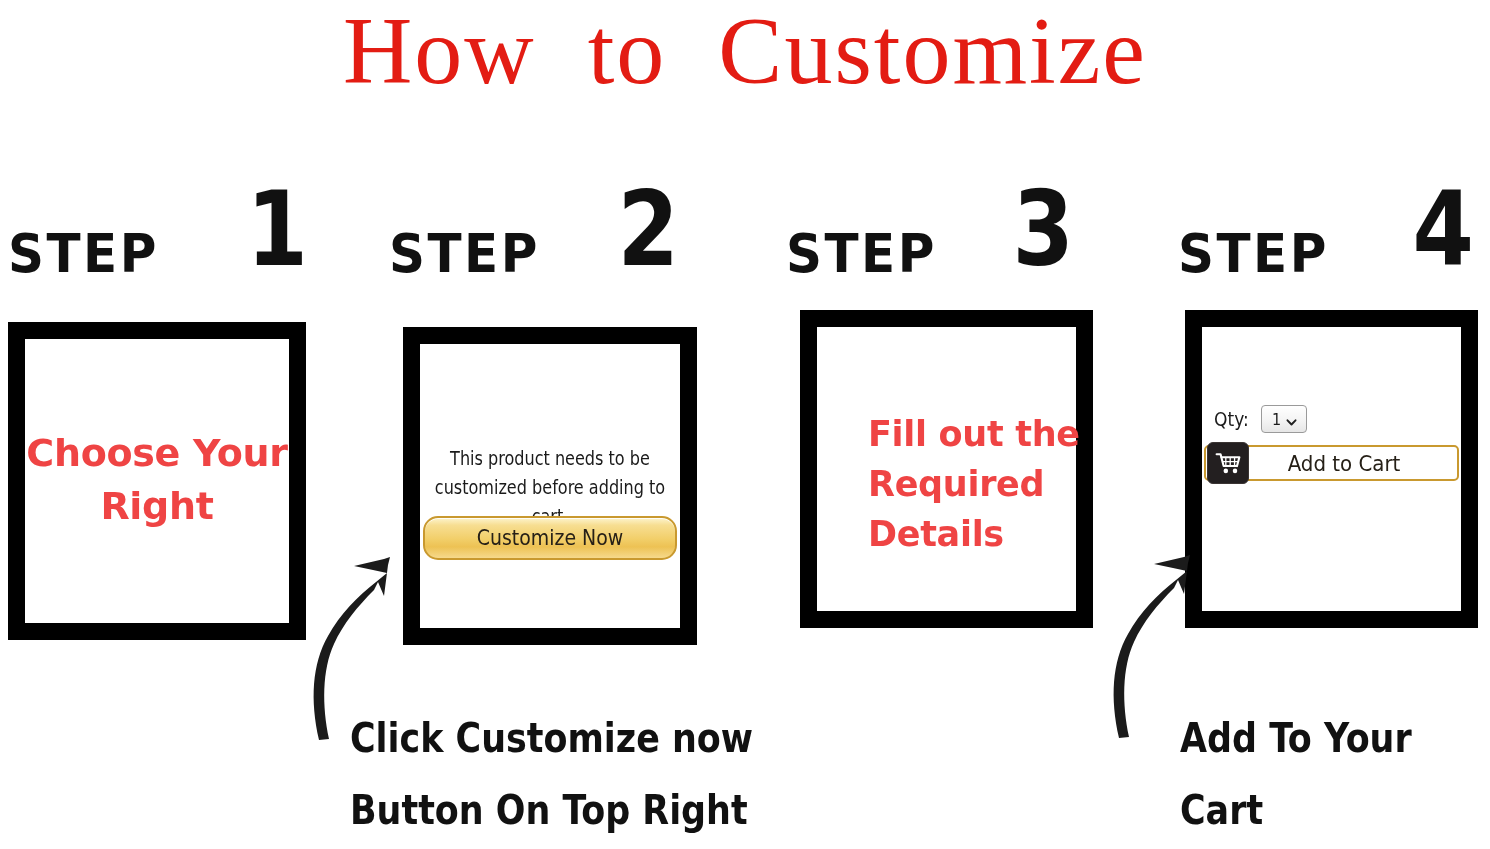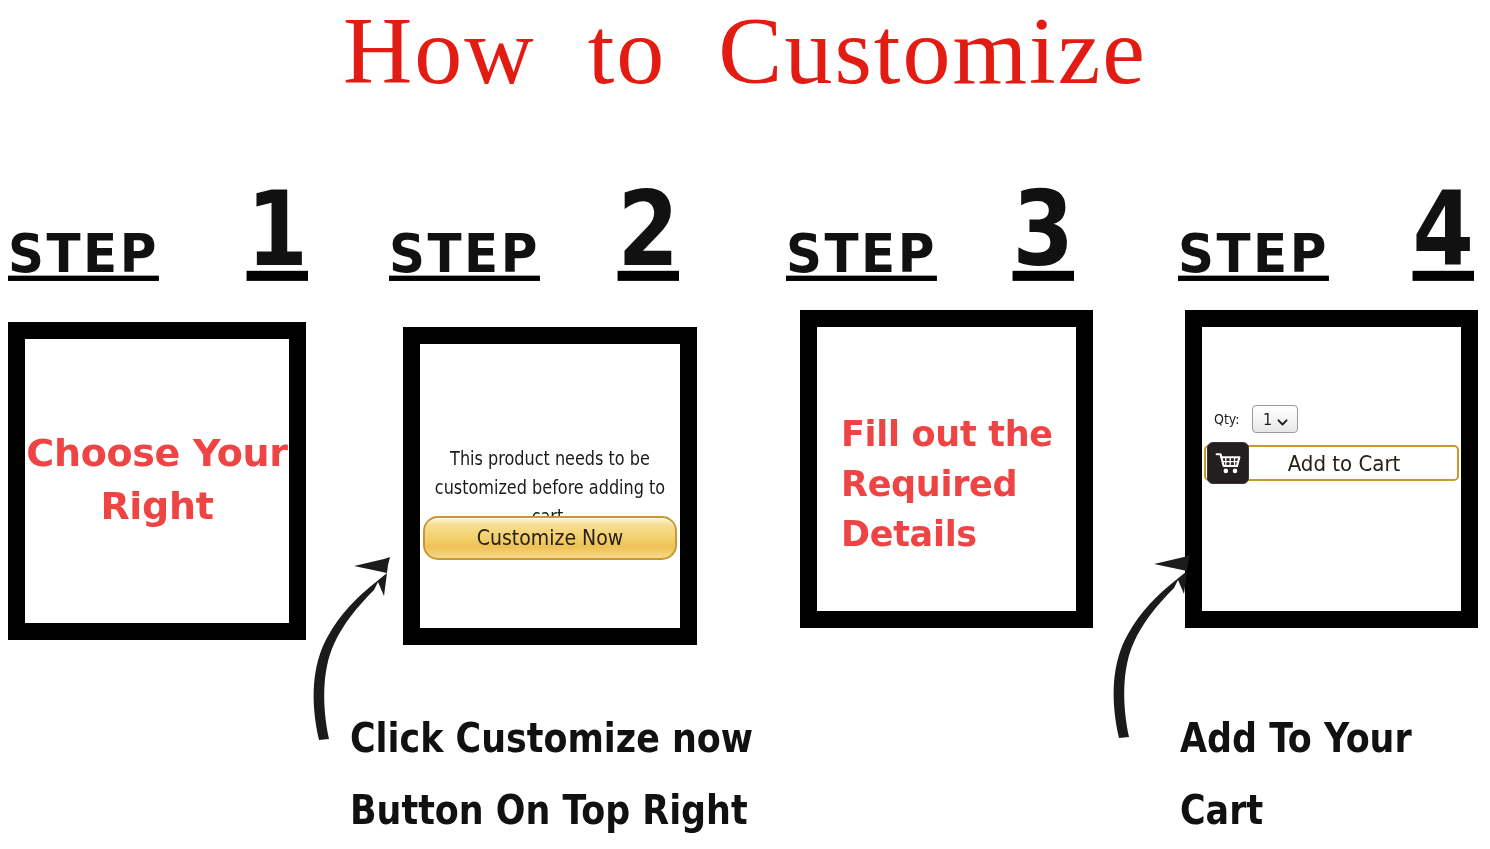--- a/index.html
+++ b/index.html
@@ -34,21 +34,20 @@
   }
 
   
   .step-header {
     position: absolute;
     top: 186px;
     height: 96px;
     display: flex;
     align-items: flex-end;
     justify-content: space-between;
-    text-decoration: underline;
   }
   .step-word {
     font-family: "DejaVu Sans", sans-serif;
     font-weight: 700;
     font-size: 50px;
     line-height: 52px;
     letter-spacing: 2.5px;
     color: #111111;
     transform: scaleY(1.06);
     transform-origin: left bottom;
@@ -88,24 +87,25 @@
     color: #ef4444;
     letter-spacing: -0.3px;
   }
   .panel-heading.center {
     text-align: center;
     top: 88px;
   }
   .panel-heading.left {
     text-align: left;
     top: 82px;
-    padding-left: 24px;
+    padding-left: 14px;
     box-sizing: border-box;
     font-size: 35px;
     line-height: 50px;
+    margin-left: 37px;
   }
 
   
   .notice-text {
     position: absolute;
     top: 100px;
     left: 4px;
     width: calc(100% - 8px);
     text-align: center;
     font-family: "DejaVu Sans Condensed", "DejaVu Sans", sans-serif;
@@ -144,21 +144,21 @@
   .qty-row {
     position: absolute;
     left: 12px;
     top: 78px;
     display: flex;
     align-items: center;
     gap: 12px;
   }
   .qty-label {
     font-family: "DejaVu Sans Condensed", "DejaVu Sans", sans-serif;
-    font-size: 14px;
+    font-size: 19px;
     color: #1b1b1b;
   }
   .qty-select {
     width: 46px;
     height: 28px;
     box-sizing: border-box;
     border: 1px solid #9a9a9a;
     border-radius: 4px;
     background: linear-gradient(to bottom, #ffffff 0%, #f4f4f4 55%, #e6e6e6 100%);
     display: flex;

